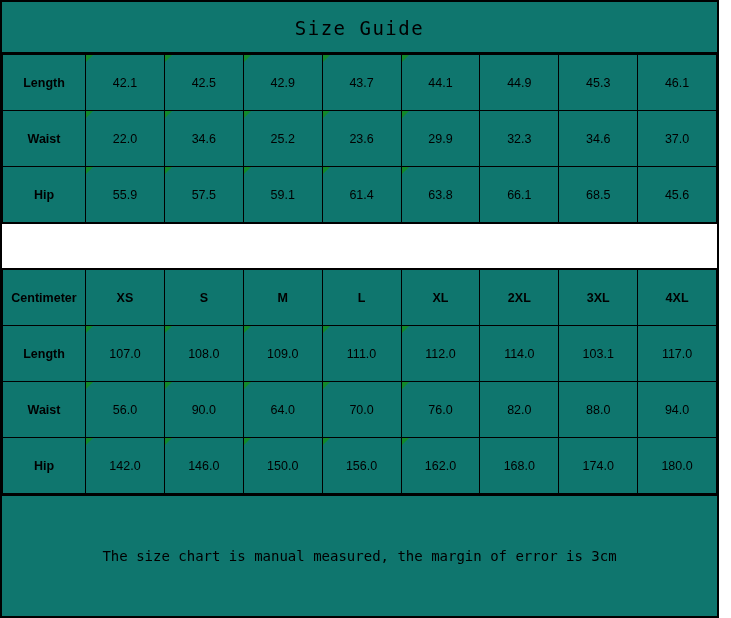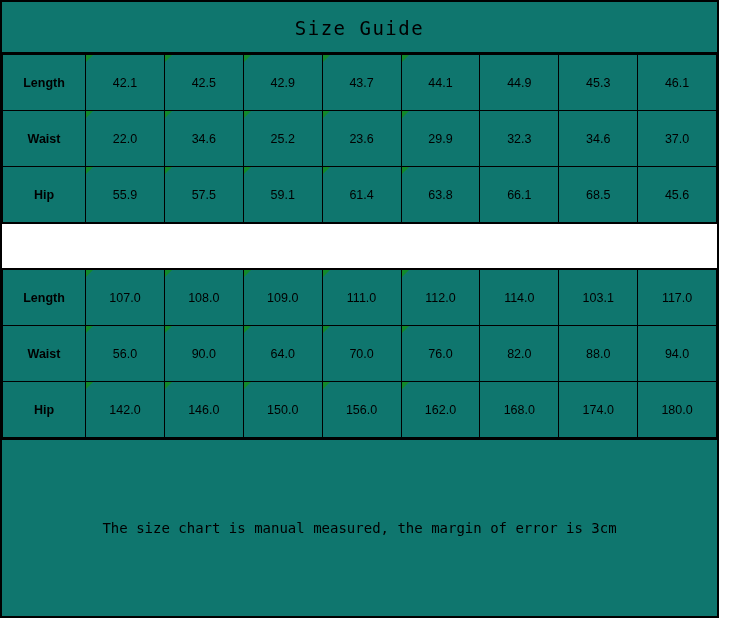--- a/index.html
+++ b/index.html
@@ -137,20 +137,31 @@
           <td>45.6</td>
         </tr>
       </tbody>
     </table>
 
     <div class="gap-band"></div>
 
     <table class="size-table">
       <tbody>
         <tr>
+          <td class="corner-cell first-col">Centimeter</td>
+          <td class="head-cell">XS</td>
+          <td class="head-cell">S</td>
+          <td class="head-cell">M</td>
+          <td class="head-cell">L</td>
+          <td class="head-cell">XL</td>
+          <td class="head-cell">2XL</td>
+          <td class="head-cell">3XL</td>
+          <td class="head-cell">4XL</td>
+        </tr>
+        <tr>
           <td class="row-label first-col">Length</td>
           <td class="mark">107.0</td>
           <td class="mark">108.0</td>
           <td class="mark">109.0</td>
           <td class="mark">111.0</td>
           <td class="mark">112.0</td>
           <td>114.0</td>
           <td>103.1</td>
           <td>117.0</td>
         </tr>

